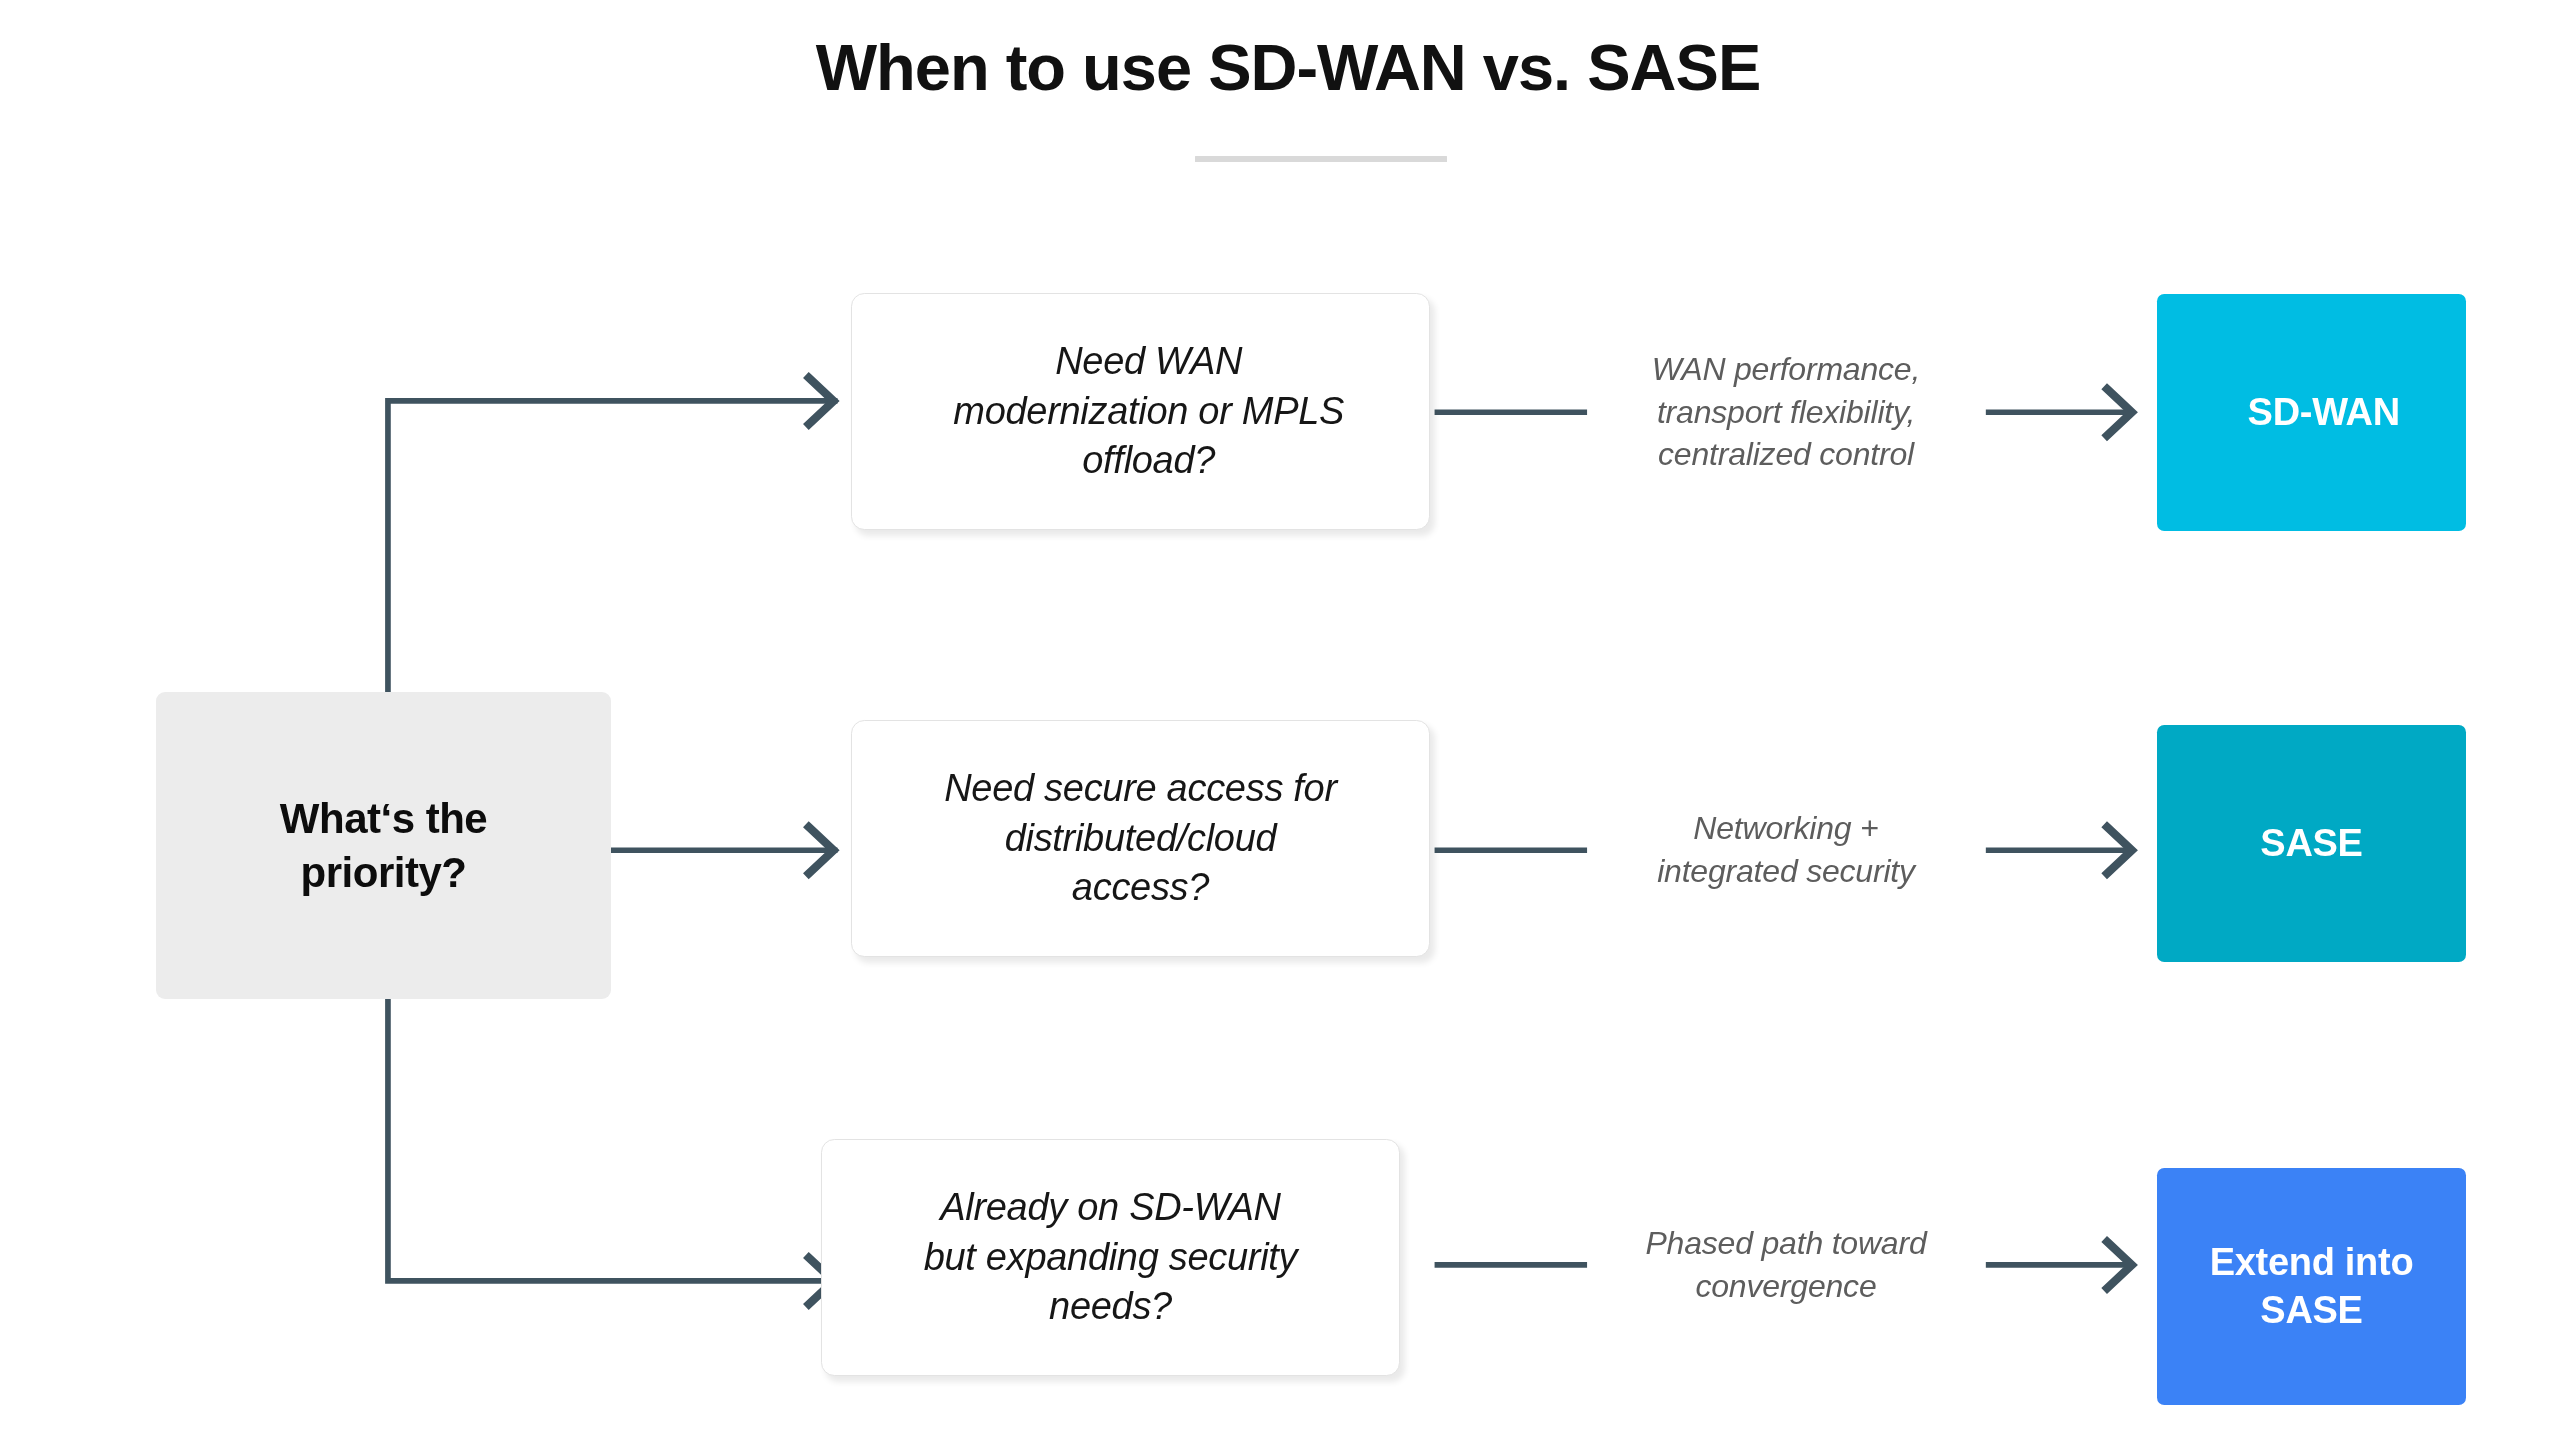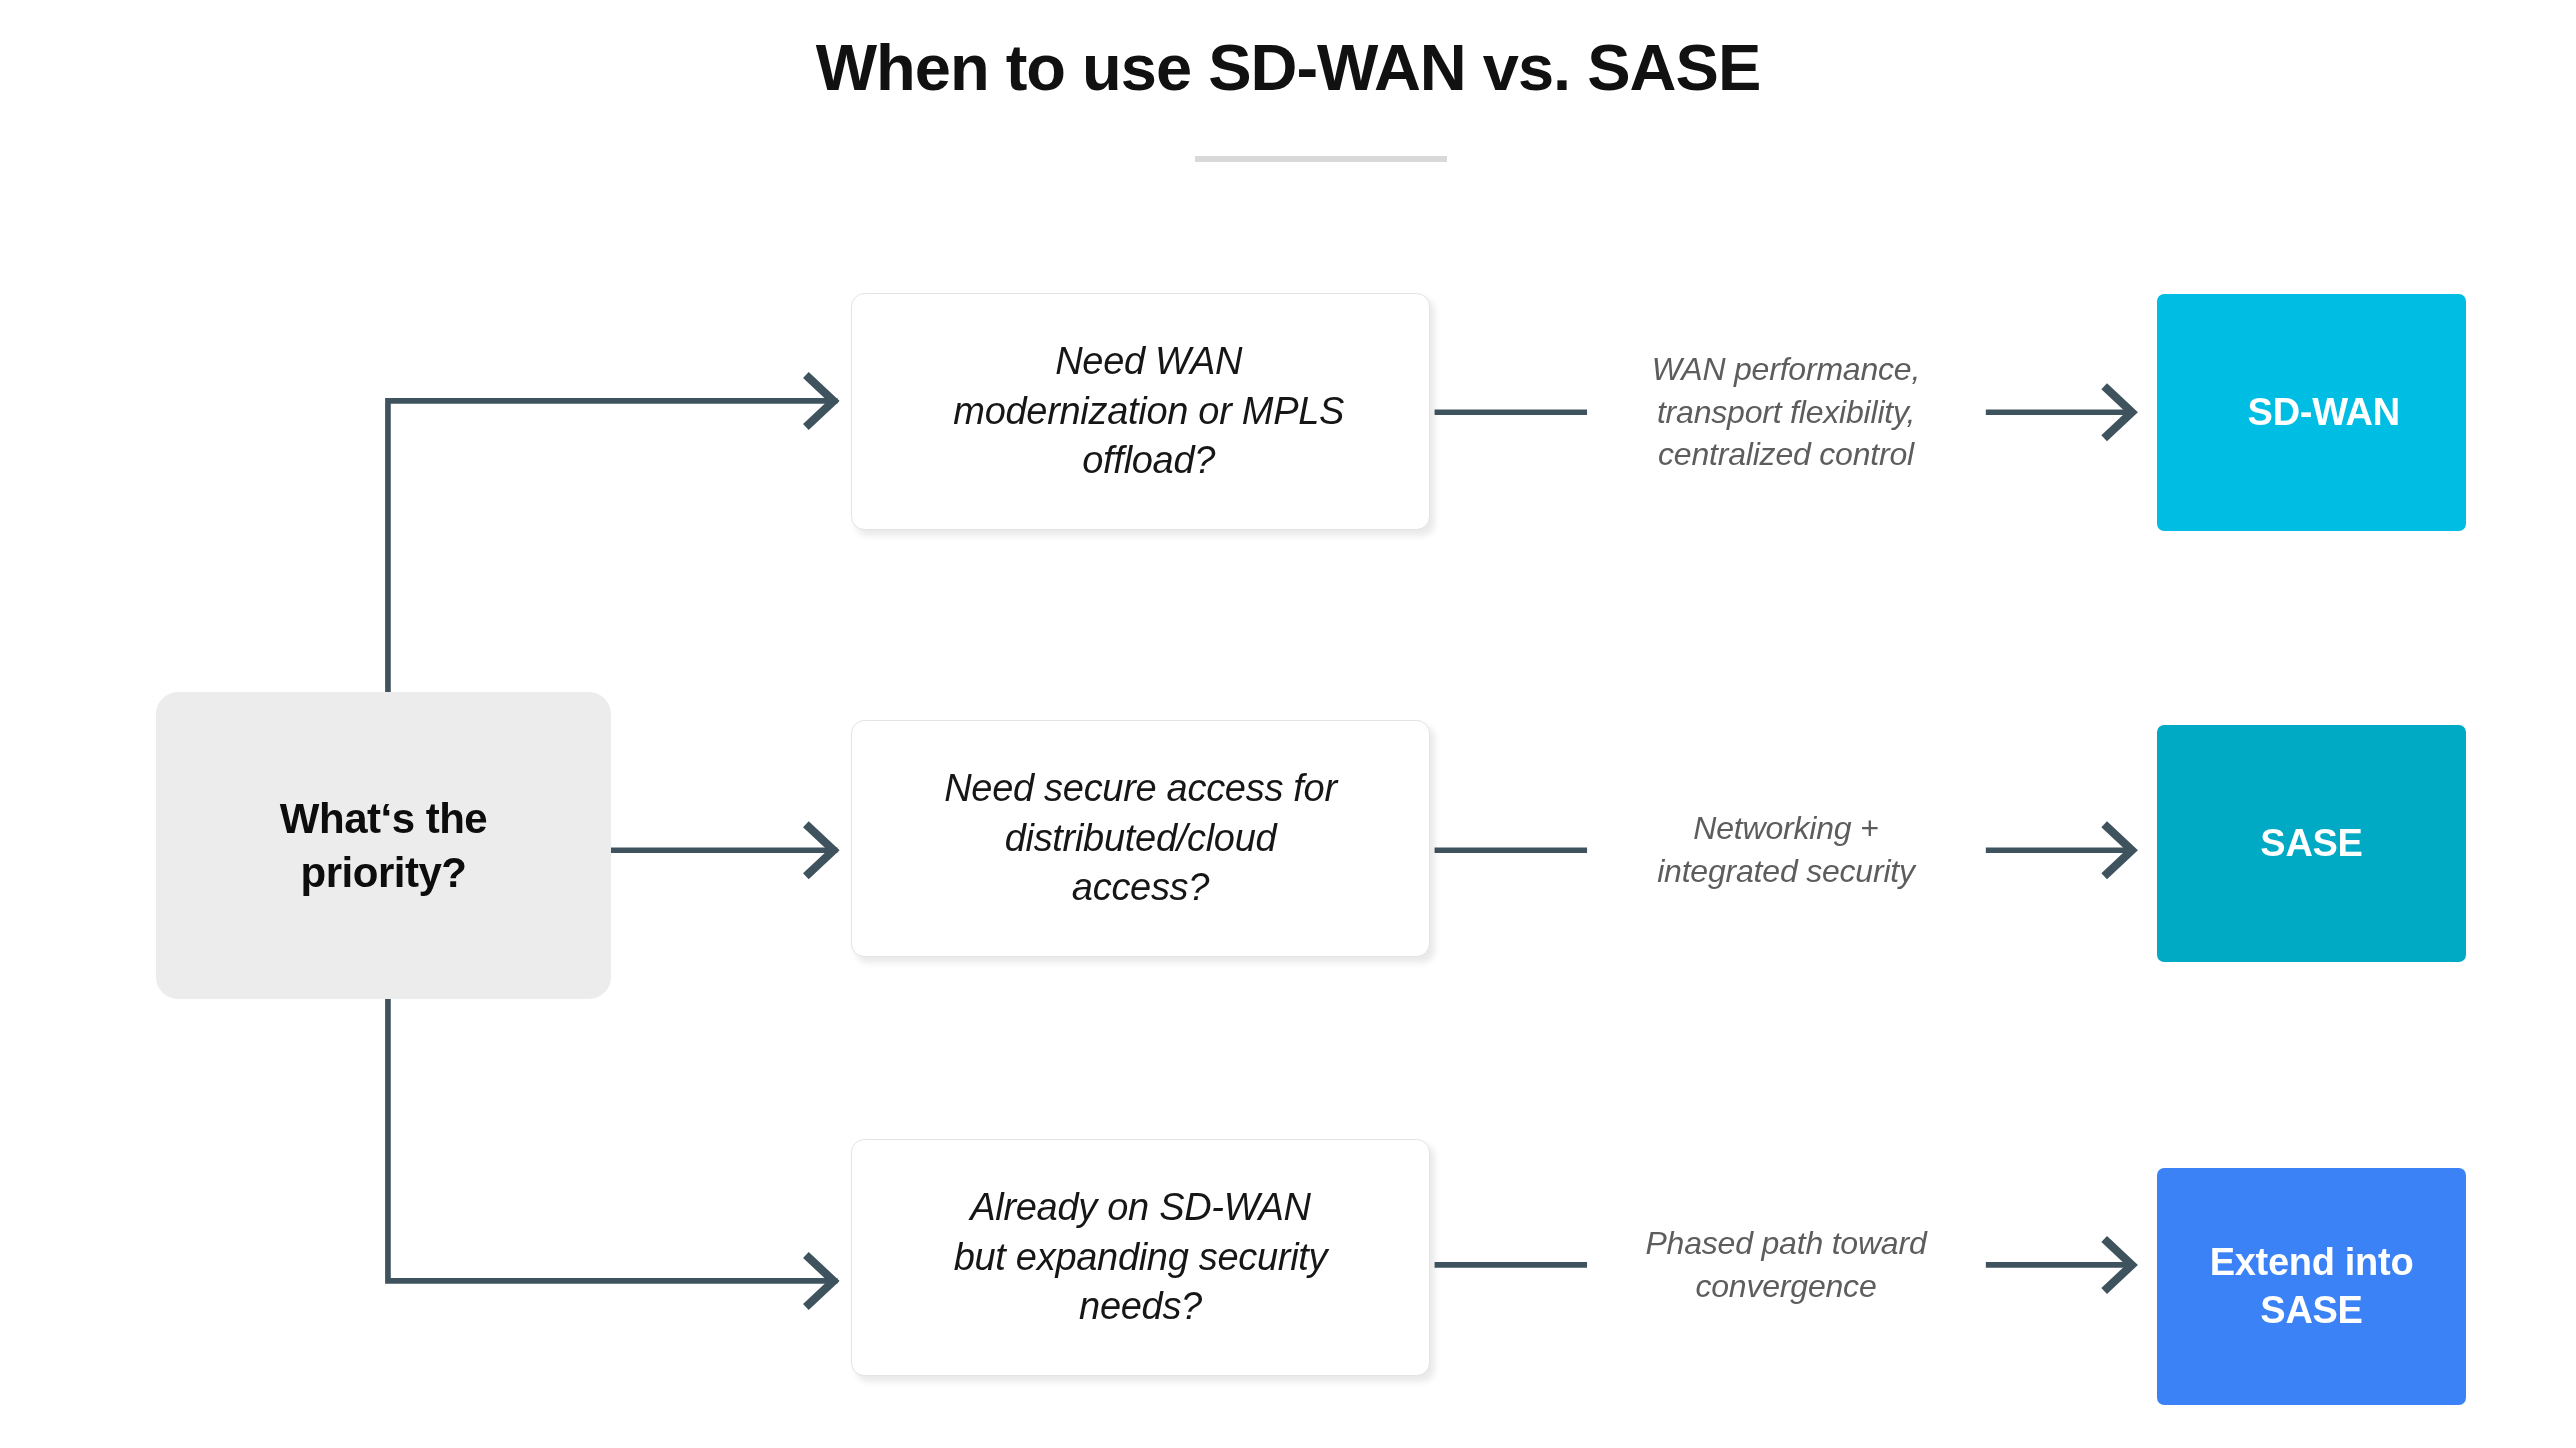--- a/index.html
+++ b/index.html
@@ -65,21 +65,21 @@
     position: absolute;
     box-sizing: border-box;
     display: flex;
     align-items: center;
     justify-content: center;
     text-align: center;
   }
 
   .node-decision {
     background: #ececec;
-    border-radius: 22px;
+    border-radius: 9px;
     font-size: 42px;
     font-weight: 700;
     color: #0d0d0d;
     line-height: 1.28;
     letter-spacing: -0.5px;
     padding: 0 6px;
   }
 
   .node-question {
     background: #ffffff;
@@ -173,21 +173,21 @@
   </div>
 
   <div class="node node-question" style="left:851px; top:720px; width:579px; height:237px;">
     <span>
       <span>Need secure access for</span><br>
       <span>distributed/cloud</span><br>
       <span>access?</span>
     </span>
   </div>
 
-  <div class="node node-question" style="left:851px; top:1139px; width:579px; height:237px;">
+  <div class="node node-question" style="left:821px; top:1139px; width:579px; height:237px;">
     <span>
       <span>Already on SD-WAN</span><br>
       <span>but expanding security</span><br>
       <span>needs?</span>
     </span>
   </div>
 
   <div class="edge-label" style="left:1584px; top:322px; width:404px; height:180px;">
     <span>
       <span>WAN performance,</span><br>

